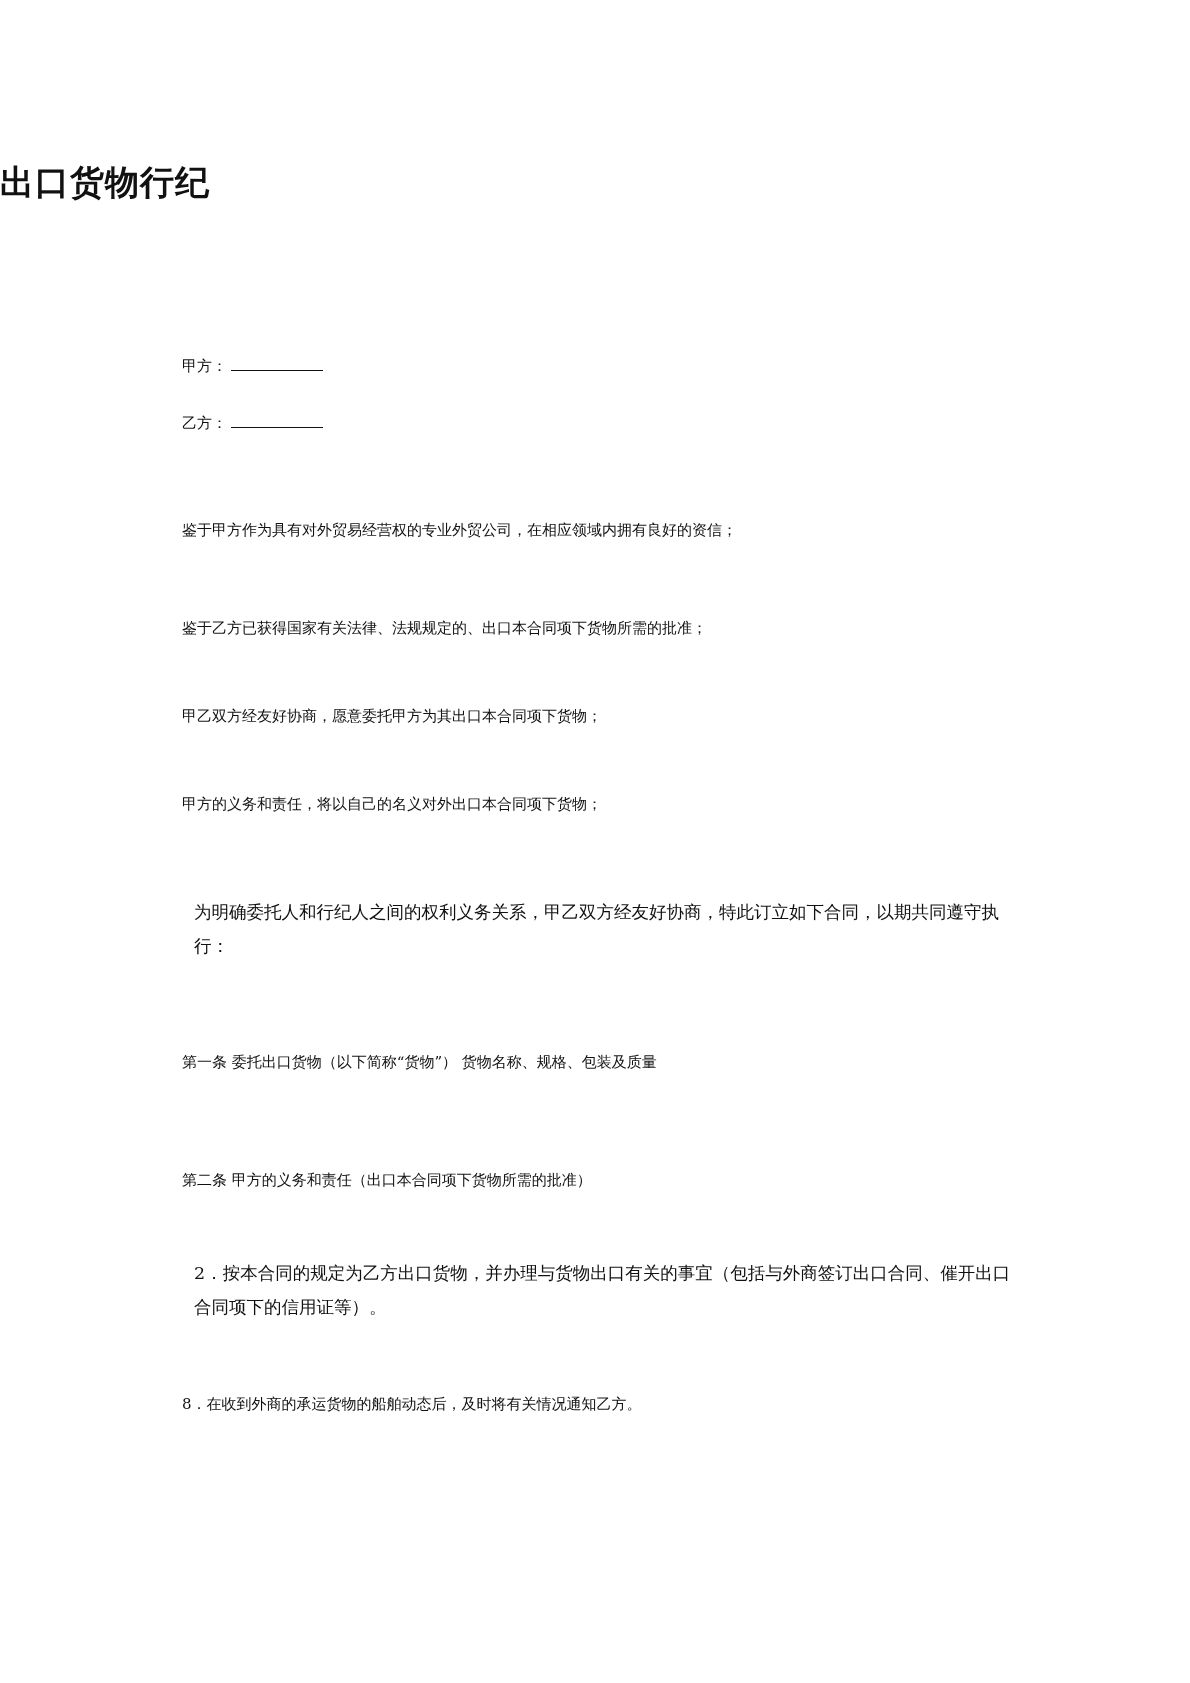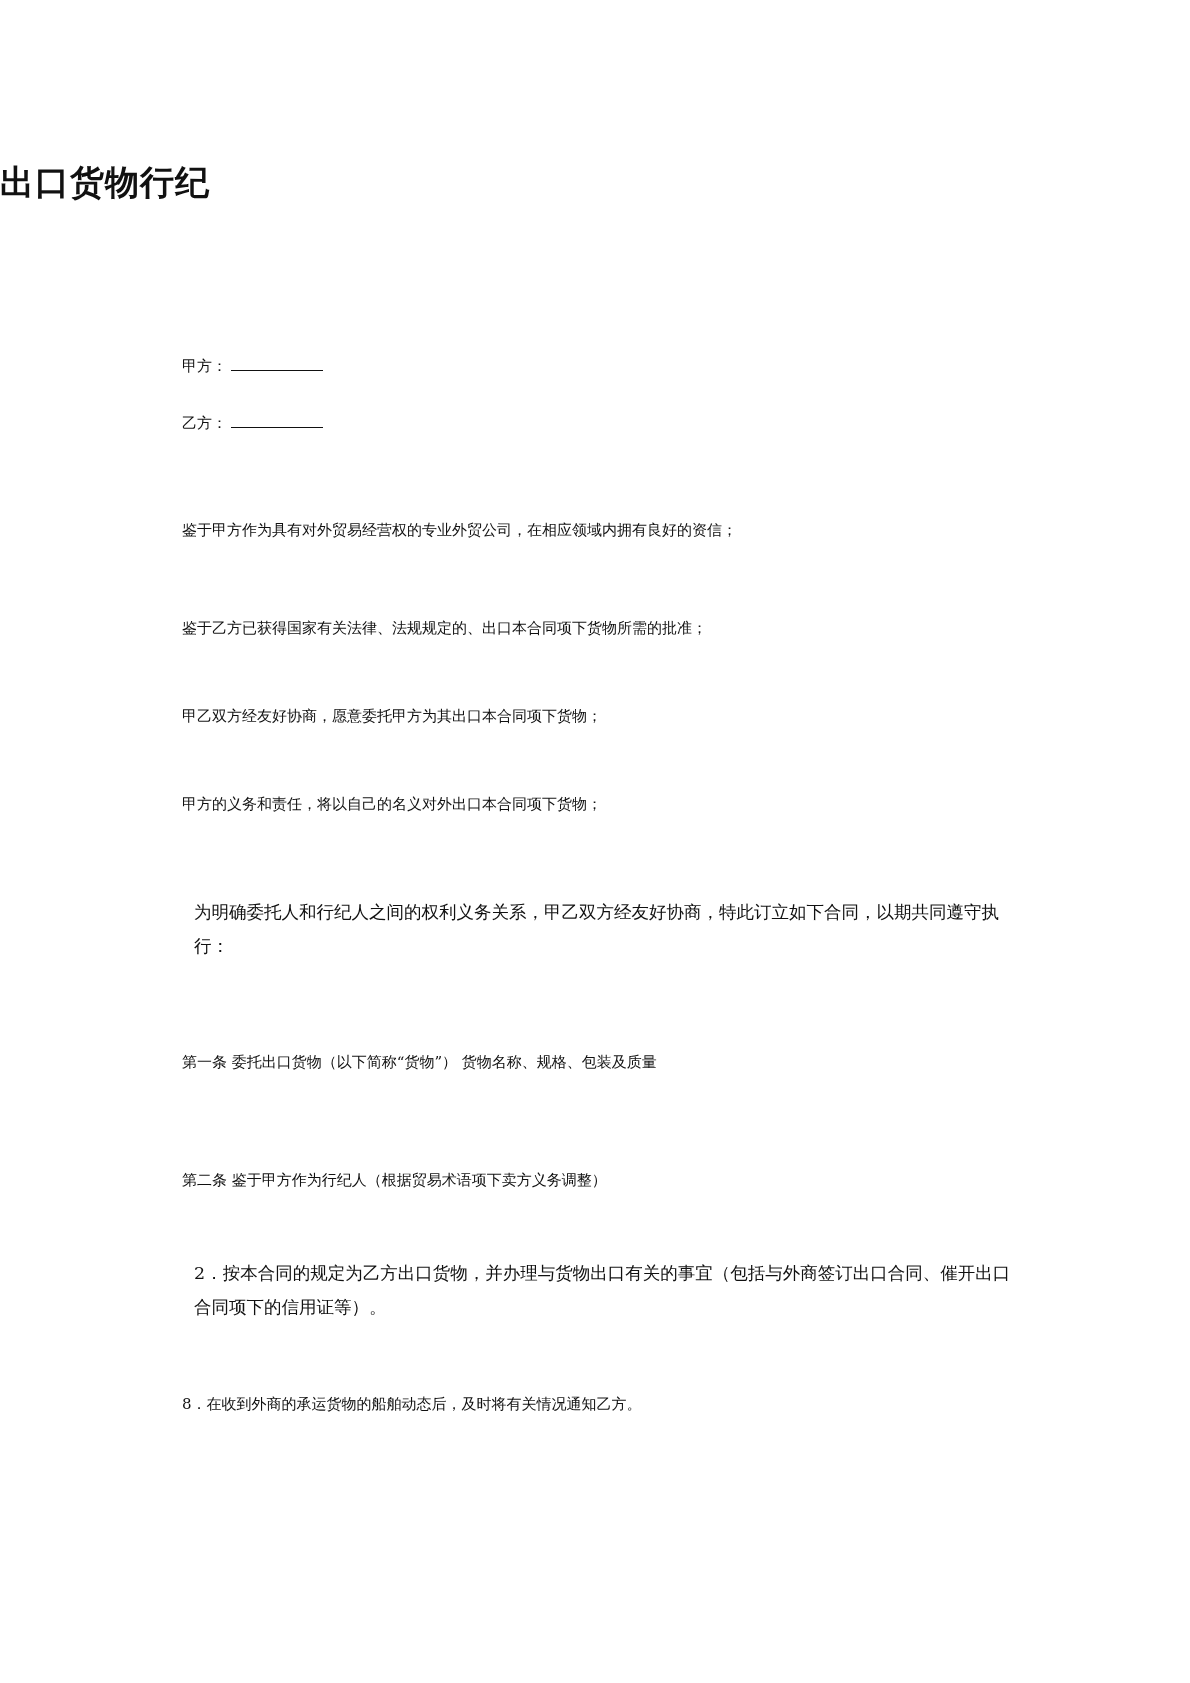--- a/index.html
+++ b/index.html
@@ -24,16 +24,16 @@
 </div>
 
 <div class="line" style="top:515px;">鉴于甲方作为具有对外贸易经营权的专业外贸公司，在相应领域内拥有良好的资信；</div>
 <div class="line" style="top:613px;font-family:Liberation Serif, serif;">鉴于乙方已获得国家有关法律、法规规定的、出口本合同项下货物所需的批准；</div>
 <div class="line" style="top:701px;">甲乙双方经友好协商，愿意委托甲方为其出口本合同项下货物；</div>
 <div class="line" style="top:789px;">甲方的义务和责任，将以自己的名义对外出口本合同项下货物；</div>
 
 <div class="para" style="top:895px;">为明确委托人和行纪人之间的权利义务关系，甲乙双方经友好协商，特此订立如下合同，以期共同遵守执行：</div>
 
 <div class="line" style="top:1047px;text-align:right;">第一条 委托出口货物（以下简称“货物”） 货物名称、规格、包装及质量</div>
-<div class="line" style="top:1165px;">第二条 鉴于甲方作为行纪人（根据贸易术语项下卖方义务调整）</div>
+<div class="line" style="top:1165px;">第二条 甲方的义务和责任（出口本合同项下货物所需的批准）</div>
 
 <div class="para" style="top:1256px;">2．按本合同的规定为乙方出口货物，并办理与货物出口有关的事宜（包括与外商签订出口合同、催开出口合同项下的信用证等）。</div>
 <div class="line" style="top:1389px;">8．在收到外商的承运货物的船舶动态后，及时将有关情况通知乙方。</div>
 
 </body></html>

